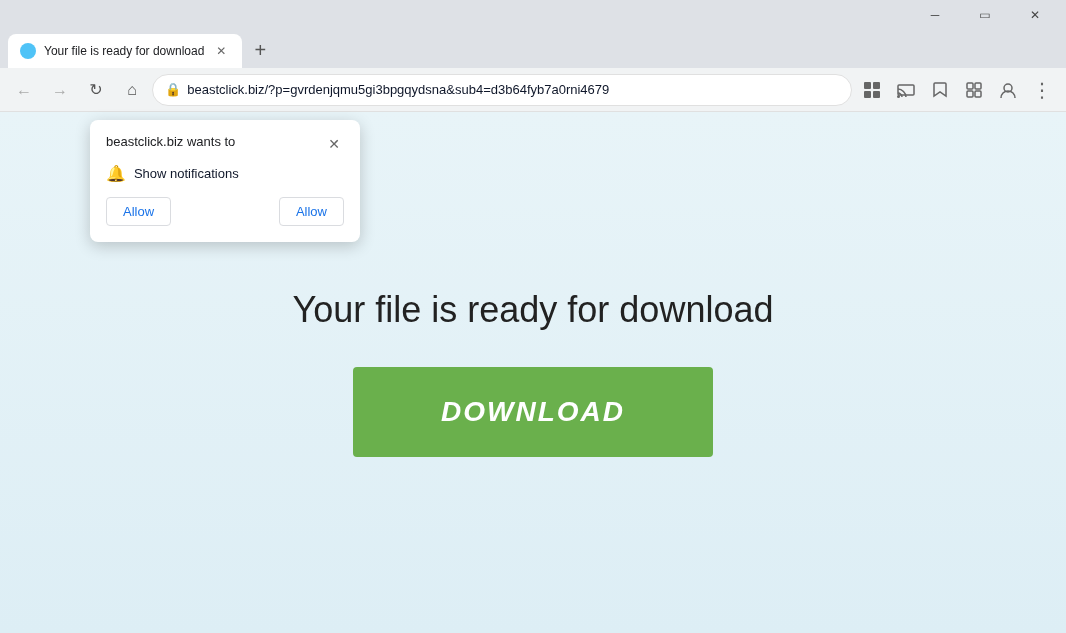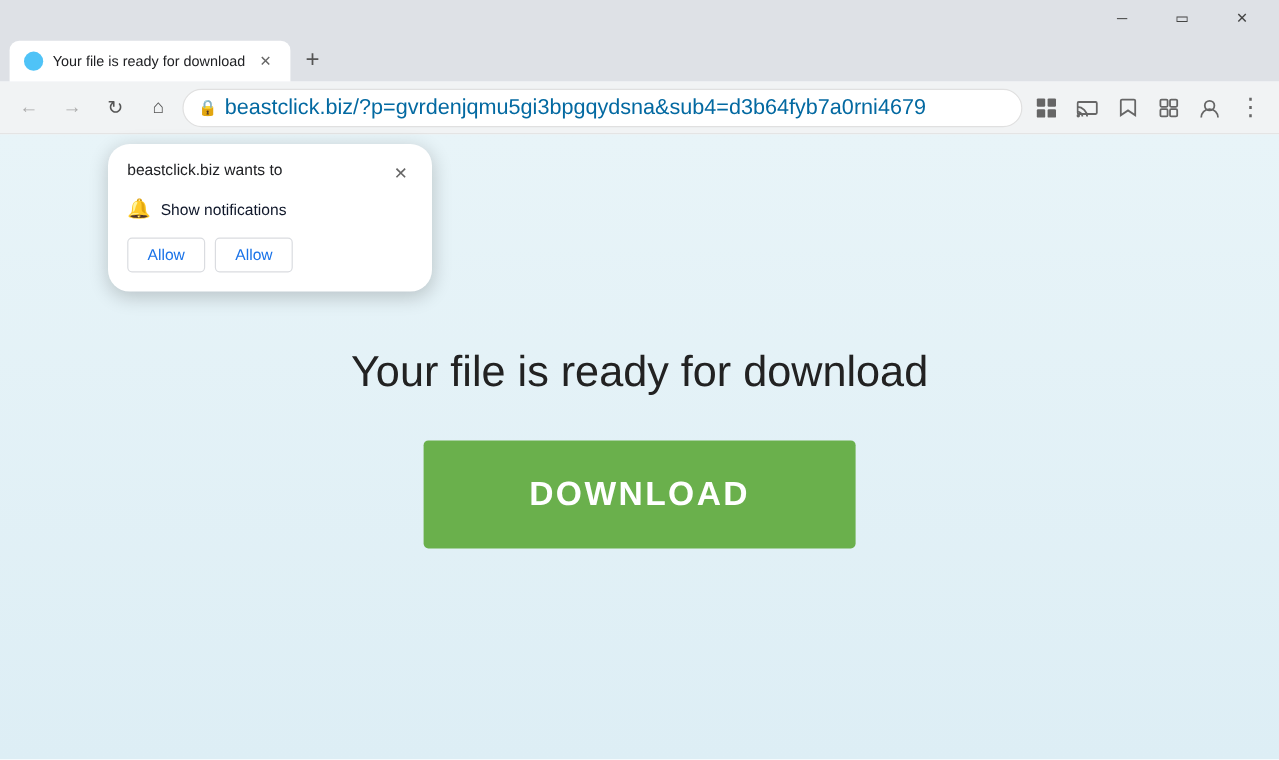--- a/index.html
+++ b/index.html
@@ -98,21 +98,21 @@
       border: 1px solid #e0e0e0;
       border-radius: 16px;
       display: flex;
       align-items: center;
       padding: 0 12px;
       gap: 6px;
       font-size: 13px;
       color: #202124;
     }
     .lock-icon { font-size: 13px; color: #555; }
-    .url-text { flex: 1; font-size: 18px; color: #0369a1; white-space: nowrap; overflow: hidden; text-overflow: ellipsis; }
+    .url-text { flex: 1; font-size: 13px; color: #0f172a; white-space: nowrap; overflow: hidden; text-overflow: ellipsis; }
 
     .toolbar-icons {
       display: flex; align-items: center; gap: 2px;
     }
     .toolbar-icon {
       width: 32px; height: 32px;
       border-radius: 50%;
       display: flex; align-items: center; justify-content: center;
       cursor: pointer; color: #555; font-size: 16px;
     }
@@ -143,30 +143,31 @@
       font-weight: 600;
       letter-spacing: 2px;
       border: none;
       border-radius: 4px;
       width: 360px;
       height: 90px;
       cursor: pointer;
       display: flex;
       align-items: center;
       justify-content: center;
+      font-style: italic;
     }
 
     
     .notification-popup {
       position: absolute;
       top: 8px;
       left: 90px;
       width: 270px;
       background: #fff;
-      border-radius: 18px;
+      border-radius: 8px;
       box-shadow: 0 4px 16px rgba(0,0,0,0.2);
       padding: 14px 16px 16px;
       z-index: 100;
     }
     .popup-header {
       display: flex;
       justify-content: space-between;
       align-items: flex-start;
       margin-bottom: 10px;
     }
@@ -183,21 +184,21 @@
     .popup-notification-row {
       display: flex;
       align-items: center;
       gap: 8px;
       margin-bottom: 14px;
     }
     .bell-icon { font-size: 16px; color: #555; }
     .popup-notification-text { font-size: 13px; color: #0f172a; }
     .popup-buttons {
       display: flex;
-      justify-content: flex-start;
+      justify-content: space-between;
       gap: 8px;
     }
     .popup-btn {
       padding: 6px 16px;
       border-radius: 4px;
       border: 1px solid #dadce0;
       background: #fff;
       font-size: 13px;
       color: #1a73e8;
       cursor: pointer;

